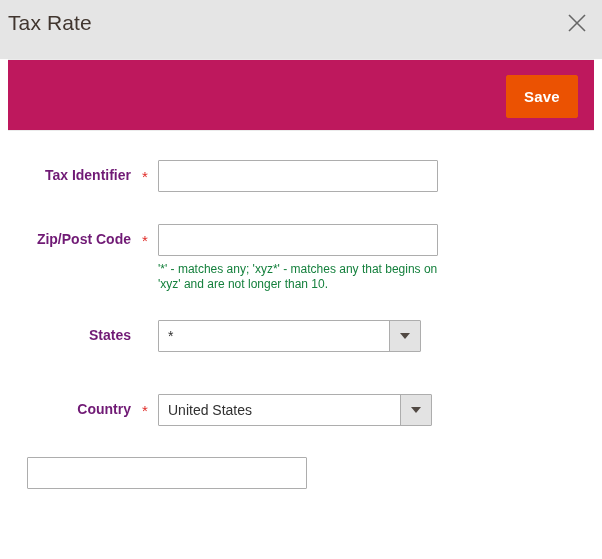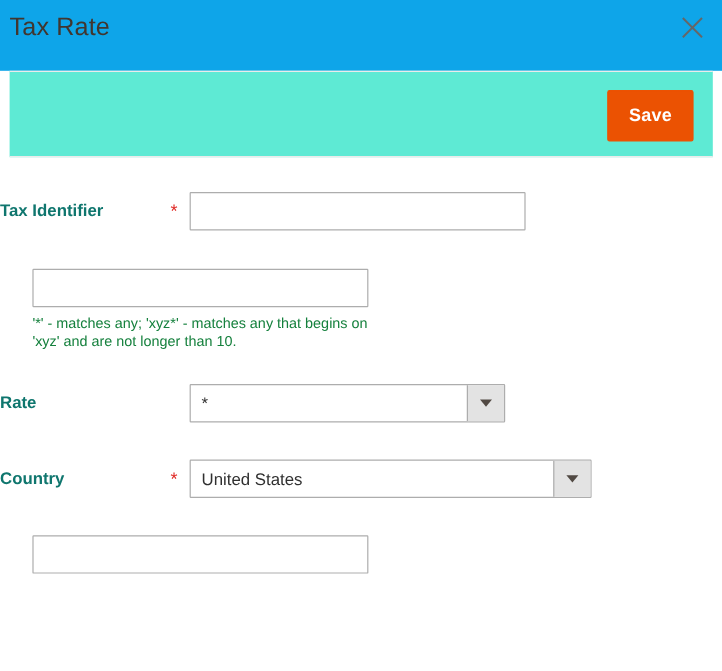--- a/index.html
+++ b/index.html
@@ -14,21 +14,21 @@
     color: #303030;
     overflow: hidden;
     position: relative;
   }
 
   
   .modal-header {
     position: relative;
     height: 59px;
     box-sizing: border-box;
-    background: #0ea5e9;
+    background: #e5e5e5;
   }
   .modal-title {
     position: absolute;
     left: 8px;
     top: 11px;
     font-size: 21px;
     font-weight: 400;
     color: #41362f;
     letter-spacing: 0.1px;
     white-space: nowrap;
@@ -50,21 +50,21 @@
   .close-btn svg { display: block; }
 
   
   .page-actions {
     position: absolute;
     left: 8px;
     top: 59px;
     width: 586px;
     height: 72px;
     box-sizing: border-box;
-    background: #5eead4;
+    background: #be185d;
     border-top: 1px solid #ebebeb;
     border-bottom: 1px solid #ebebeb;
   }
   .save-button {
     position: absolute;
     right: 16px;
     top: 15px;
     width: 72px;
     height: 43px;
     background: #eb5202;
@@ -90,23 +90,24 @@
   }
   .field-row {
     position: relative;
     display: flex;
     align-items: flex-start;
     margin-bottom: 0;
   }
   .field-label-cell {
     width: 131px;
     flex: 0 0 131px;
+    text-align: right;
     font-size: 14px;
     font-weight: bold;
-    color: #0f766e;
+    color: #701a75;
     padding-top: 7px;
     box-sizing: border-box;
     white-space: nowrap;
   }
   .required-mark {
     position: absolute;
     left: 142px;
     font-size: 15px;
     color: #e02b27;
     line-height: 1;
@@ -158,21 +159,21 @@
     height: 32px;
     box-sizing: border-box;
     border: 1px solid #adadad;
     border-radius: 1px;
     background: #ffffff;
     display: flex;
     align-items: stretch;
     cursor: pointer;
   }
   .select-wrap.state { width: 263px; }
-  .select-wrap.country { width: 335px; text-align: center; }
+  .select-wrap.country { width: 274px; text-align: center; }
   .select-value {
     flex: 1;
     display: flex;
     align-items: center;
     padding-left: 9px;
     font-size: 14px;
     color: #303030;
     overflow: hidden;
     white-space: nowrap;
   }
@@ -191,21 +192,21 @@
     border-left: 5px solid transparent;
     border-right: 5px solid transparent;
     border-top: 6px solid #514943;
   }
 
   
   .row-tax-identifier { margin-top: 29px; }
   .row-zip-range      { margin-top: 32px; }
   .row-zip-code       { margin-top: 32px; }
   .row-state          { margin-top: 28px; }
-  .row-country        { margin-top: 31px; }
+  .row-country        { margin-top: 42px; }
   .row-rate-percent   { margin-top: 31px; }
 </style>
 </head>
 <body>
 
 <div class="modal-header">
   <div class="modal-title">Tax Rate</div>
 
   <button class="close-btn">
     <span>
@@ -226,29 +227,30 @@
   <div class="field-row row-tax-identifier">
     <div class="field-label-cell">Tax Identifier</div>
     <span class="required-mark">*</span>
     <div class="field-control-cell">
       <input class="text-input" type="text" value="" style="">
     </div>
   </div>
 
 
   <div class="field-row row-zip-code">
+    <div class="field-label-cell">Zip/Post Code</div>
     <span class="required-mark">*</span>
     <div class="field-control-cell">
       <input class="text-input" type="text" value="" style="">
       <div class="field-note">'*' - matches any; 'xyz*' - matches any that begins on 'xyz' and are not longer than 10.</div>
     </div>
   </div>
 
   <div class="field-row row-state">
-    <div class="field-label-cell">Rate</div>
+    <div class="field-label-cell">States</div>
     <div class="field-control-cell">
       <div class="select-wrap state">
         <span class="select-value">*</span>
         <span class="select-arrow">
           <span class="caret"></span>
         </span>
       </div>
     </div>
   </div>
 

